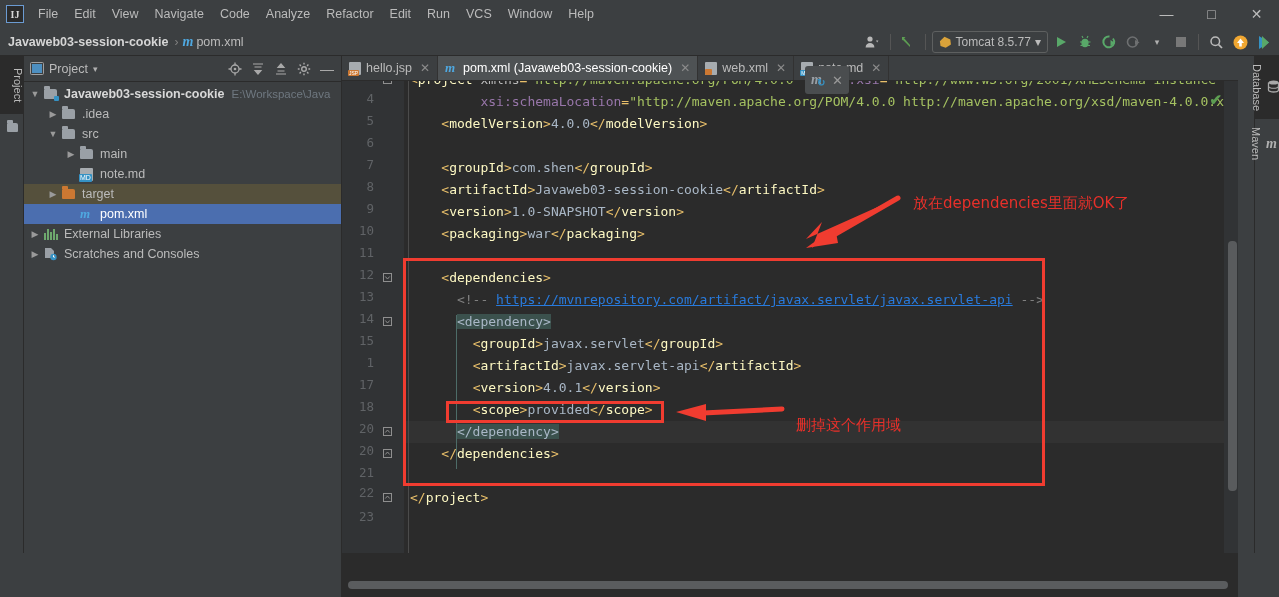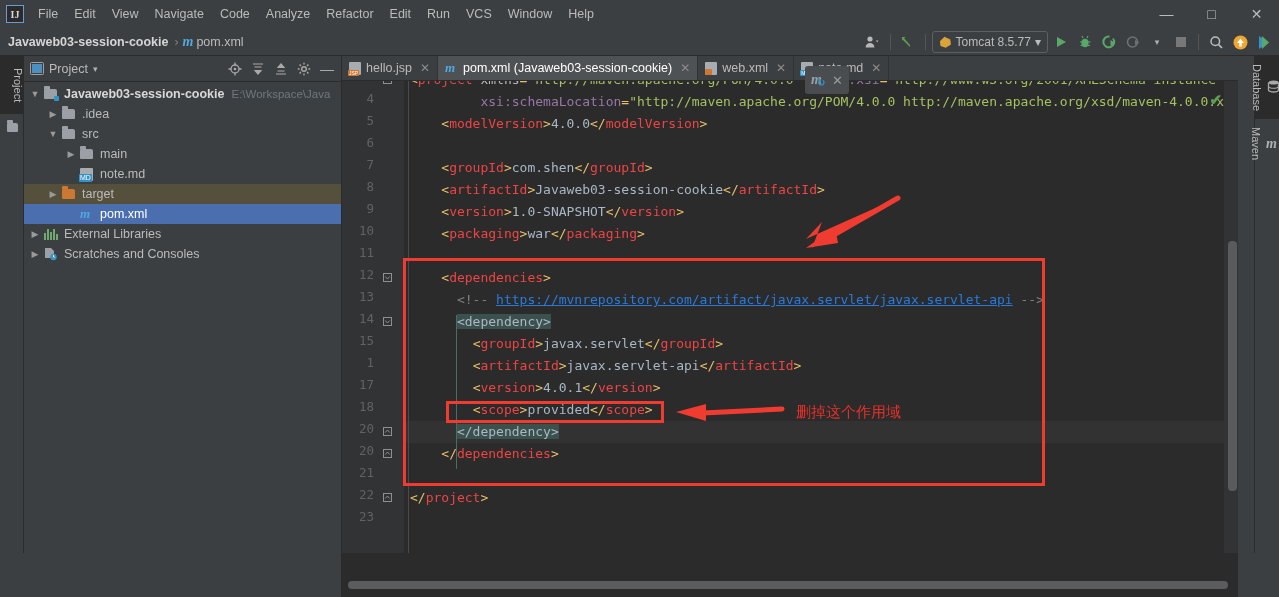--- a/index.html
+++ b/index.html
@@ -192,21 +192,21 @@
     position: absolute; left: 41px; width: 9px; height: 9px;
     color: #8f8f8f; font-size: 9px; text-align: center; line-height: 9px;
   }
   .code {
     position: absolute; left: 62px; top: 0; right: 0; height: 472px;
     font-family: "DejaVu Sans Mono", monospace; font-size: 13px;
     line-height: 22px; white-space: pre; color: #a9b7c6;
   }
   .code .row { height: 22px; padding-left: 6px; }
   .row.hlrow { background: #323232; }
-  .tagname { color: #ef4444; }
+  .tagname { color: #fef9c3; }
   .brk { color: #e8bf6a; }
   .attr { color: #bababa; }
   .ns { color: #9876aa; }
   .val { color: #a5c261; }
   .txt { color: #a9b7c6; }
   .comment { color: #808080; }
   .link { color: #287bde; text-decoration: underline; }
   .match { background: #3b514d; }
   .indent-guide {
     position: absolute; width: 1px; background: #4d6c68;
@@ -579,21 +579,21 @@
           <div class="fold" style="top: 346px;"><svg width="9" height="9" viewBox="0 0 9 9">
               <rect x="0.5" y="0.5" width="8" height="8" stroke="#8f8f8f" fill="none"></rect>
               <path d="M2.3 5.5 L4.5 3 L6.7 5.5" stroke="#8f8f8f" fill="none"></path>
             </svg></div>
           <div class="ln" style="top: 362px;">20</div>
           <div class="fold" style="top: 368px;"><svg width="9" height="9" viewBox="0 0 9 9">
               <rect x="0.5" y="0.5" width="8" height="8" stroke="#8f8f8f" fill="none"></rect>
               <path d="M2.3 5.5 L4.5 3 L6.7 5.5" stroke="#8f8f8f" fill="none"></path>
             </svg></div>
           <div class="ln" style="top: 384px;">21</div>
-          <div class="ln" style="top: 406px;">22</div>
+          <div class="ln" style="top: 406px; font-family: Liberation Mono, monospace;">22</div>
           <div class="fold" style="top: 412px;"><svg width="9" height="9" viewBox="0 0 9 9">
               <rect x="0.5" y="0.5" width="8" height="8" stroke="#8f8f8f" fill="none"></rect>
               <path d="M2.3 5.5 L4.5 3 L6.7 5.5" stroke="#8f8f8f" fill="none"></path>
             </svg></div>
           <div class="ln" style="top: 428px;">23</div>
         </div>
       <div class="code" id="code"><div class="row" style="position: absolute; top: -12px; left: 0px; right: 0px;"><span class="brk">&lt;</span><span class="tagname">project</span><span class="txt"> </span><span class="attr">xmlns</span><span class="brk">=</span><span class="val">"http://maven.apache.org/POM/4.0.0"</span><span class="txt"> </span><span class="ns">xmlns:xsi</span><span class="brk">=</span><span class="val">"http://www.w3.org/2001/XMLSchema-instance"</span></div><div class="row" style="position: absolute; top: 10px; left: 0px; right: 0px;"><span class="txt">         </span><span class="ns">xsi:schemaLocation</span><span class="brk">=</span><span class="val">"http://maven.apache.org/POM/4.0.0 http://maven.apache.org/xsd/maven-4.0.0.xsd"</span></div><div class="row" style="position: absolute; top: 32px; left: 0px; right: 0px;"><span class="txt">    </span><span class="brk">&lt;</span><span class="tagname">modelVersion</span><span class="brk">&gt;</span><span class="txt">4.0.0</span><span class="brk">&lt;/</span><span class="tagname">modelVersion</span><span class="brk">&gt;</span></div><div class="row" style="position: absolute; top: 54px; left: 0px; right: 0px;"></div><div class="row" style="position: absolute; top: 76px; left: 0px; right: 0px;"><span class="txt">    </span><span class="brk">&lt;</span><span class="tagname">groupId</span><span class="brk">&gt;</span><span class="txt">com.shen</span><span class="brk">&lt;/</span><span class="tagname">groupId</span><span class="brk">&gt;</span></div><div class="row" style="position: absolute; top: 98px; left: 0px; right: 0px;"><span class="txt">    </span><span class="brk">&lt;</span><span class="tagname">artifactId</span><span class="brk">&gt;</span><span class="txt">Javaweb03-session-cookie</span><span class="brk">&lt;/</span><span class="tagname">artifactId</span><span class="brk">&gt;</span></div><div class="row" style="position: absolute; top: 120px; left: 0px; right: 0px;"><span class="txt">    </span><span class="brk">&lt;</span><span class="tagname">version</span><span class="brk">&gt;</span><span class="txt">1.0-SNAPSHOT</span><span class="brk">&lt;/</span><span class="tagname">version</span><span class="brk">&gt;</span></div><div class="row" style="position: absolute; top: 142px; left: 0px; right: 0px;"><span class="txt">    </span><span class="brk">&lt;</span><span class="tagname">packaging</span><span class="brk">&gt;</span><span class="txt">war</span><span class="brk">&lt;/</span><span class="tagname">packaging</span><span class="brk">&gt;</span></div><div class="row" style="position: absolute; top: 164px; left: 0px; right: 0px;"></div><div class="row" style="position: absolute; top: 186px; left: 0px; right: 0px;"><span class="txt">    </span><span class="brk">&lt;</span><span class="tagname">dependencies</span><span class="brk">&gt;</span></div><div class="row" style="position: absolute; top: 208px; left: 0px; right: 0px;"><span class="comment">      &lt;!-- </span><span class="link">https://mvnrepository.com/artifact/javax.servlet/javax.servlet-api</span><span class="comment"> --&gt;</span></div><div class="row" style="position: absolute; top: 230px; left: 0px; right: 0px;"><span class="txt">      </span><span class="match">&lt;dependency&gt;</span></div><div class="row" style="position: absolute; top: 252px; left: 0px; right: 0px;"><span class="txt">        </span><span class="brk">&lt;</span><span class="tagname">groupId</span><span class="brk">&gt;</span><span class="txt">javax.servlet</span><span class="brk">&lt;/</span><span class="tagname">groupId</span><span class="brk">&gt;</span></div><div class="row" style="position: absolute; top: 274px; left: 0px; right: 0px;"><span class="txt">        </span><span class="brk">&lt;</span><span class="tagname">artifactId</span><span class="brk">&gt;</span><span class="txt">javax.servlet-api</span><span class="brk">&lt;/</span><span class="tagname">artifactId</span><span class="brk">&gt;</span></div><div class="row" style="position: absolute; top: 296px; left: 0px; right: 0px;"><span class="txt">        </span><span class="brk">&lt;</span><span class="tagname">version</span><span class="brk">&gt;</span><span class="txt">4.0.1</span><span class="brk">&lt;/</span><span class="tagname">version</span><span class="brk">&gt;</span></div><div class="row" style="position: absolute; top: 318px; left: 0px; right: 0px;"><span class="txt">        </span><span class="brk">&lt;</span><span class="tagname">scope</span><span class="brk">&gt;</span><span class="txt">provided</span><span class="brk">&lt;/</span><span class="tagname">scope</span><span class="brk">&gt;</span></div><div class="row hlrow" style="position: absolute; top: 340px; left: 0px; right: 0px;"><span class="txt">      </span><span class="match">&lt;/dependency&gt;</span></div><div class="row" style="position: absolute; top: 362px; left: 0px; right: 0px;"><span class="txt">    </span><span class="brk">&lt;/</span><span class="tagname">dependencies</span><span class="brk">&gt;</span></div><div class="row" style="position: absolute; top: 384px; left: 0px; right: 0px;"></div><div class="row" style="position: absolute; top: 406px; left: 0px; right: 0px;"><span class="brk">&lt;/</span><span class="tagname">project</span><span class="brk">&gt;</span></div><div class="row" style="position: absolute; top: 428px; left: 0px; right: 0px;"></div><div class="indent-guide plain" style="left: 4px; top: 0px; height: 472px;"></div><div class="indent-guide " style="left: 52px; top: 234px; height: 154px;"></div></div>
 
       <div class="rightmark">
         <div class="scroll-thumb" style="top:160px;height:250px"></div>
@@ -636,15 +636,16 @@
   <svg class="ann-svg">
 
     <polygon points="900,197 817,244 836,228 812,248 822,222 806,239" fill="#f03c30"></polygon>
     <path d="M898,198 L832,236" stroke="#f03c30" stroke-width="5" stroke-linecap="round"></path>
     <polygon points="835,227 806,248 838,243" fill="#f03c30"></polygon>
 
     <path d="M782,409 L703,413" stroke="#f03c30" stroke-width="5" stroke-linecap="round"></path>
     <polygon points="706,404 676,412 706,421" fill="#f03c30"></polygon>
   </svg>
 
-  <div class="ann-text" style="left:796px; top:403px;">删掉这个作用域</div>
+  <div class="ann-text" style="left:913px; top:194px;">放在dependencies里面就OK了</div>
+  <div class="ann-text" style="left:796px; top:416px;">删掉这个作用域</div>
 
 </div>
 
 </body></html>

